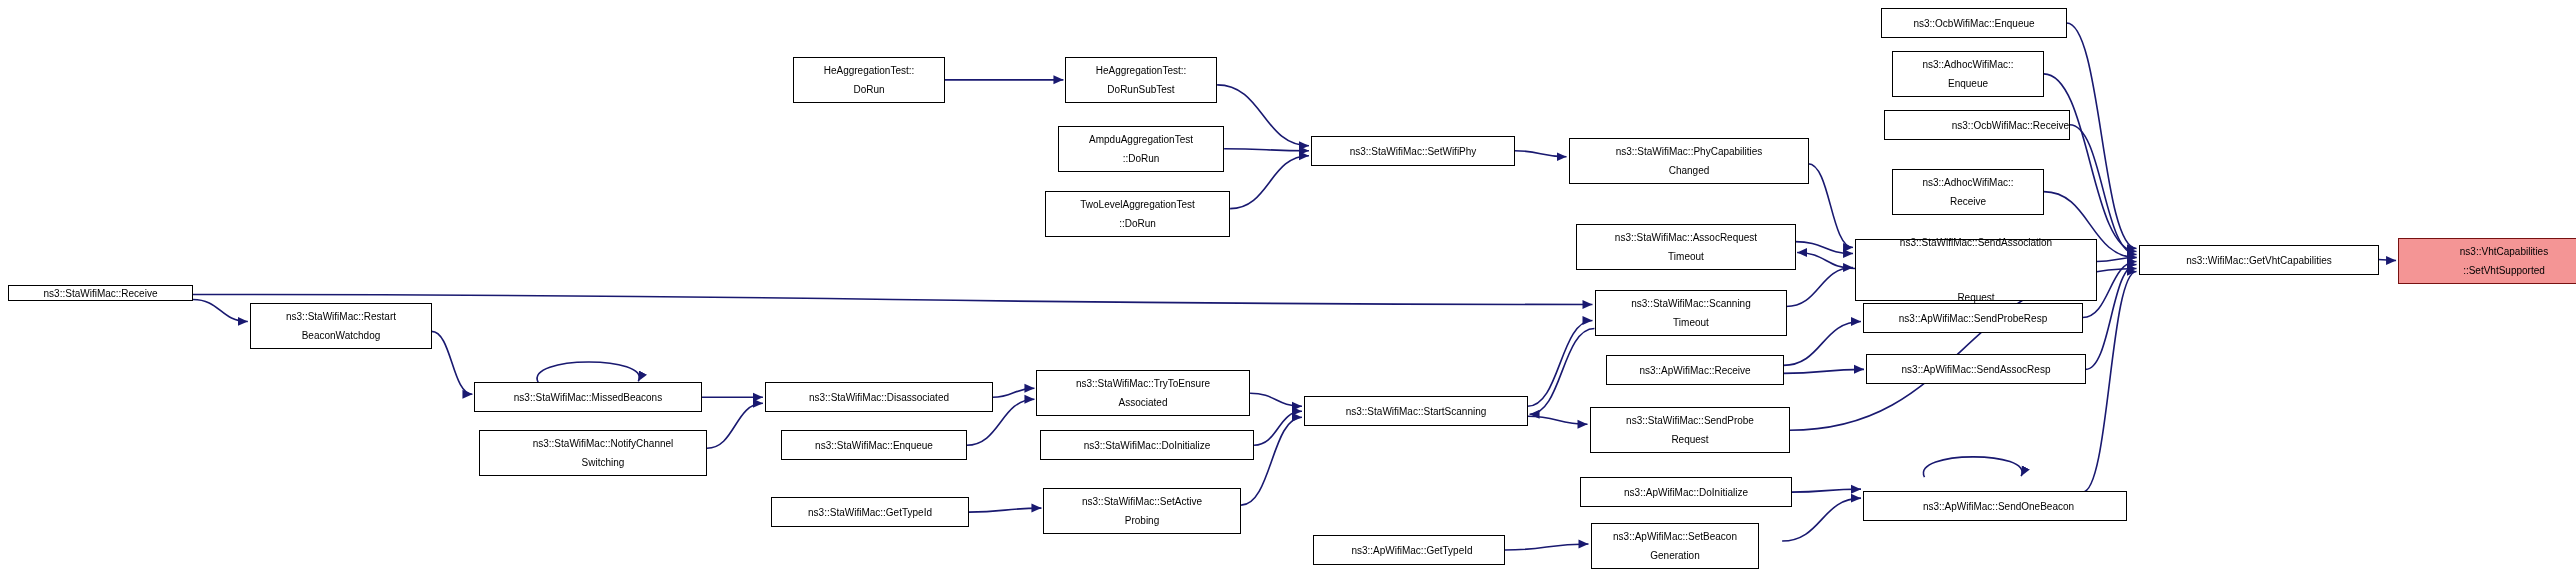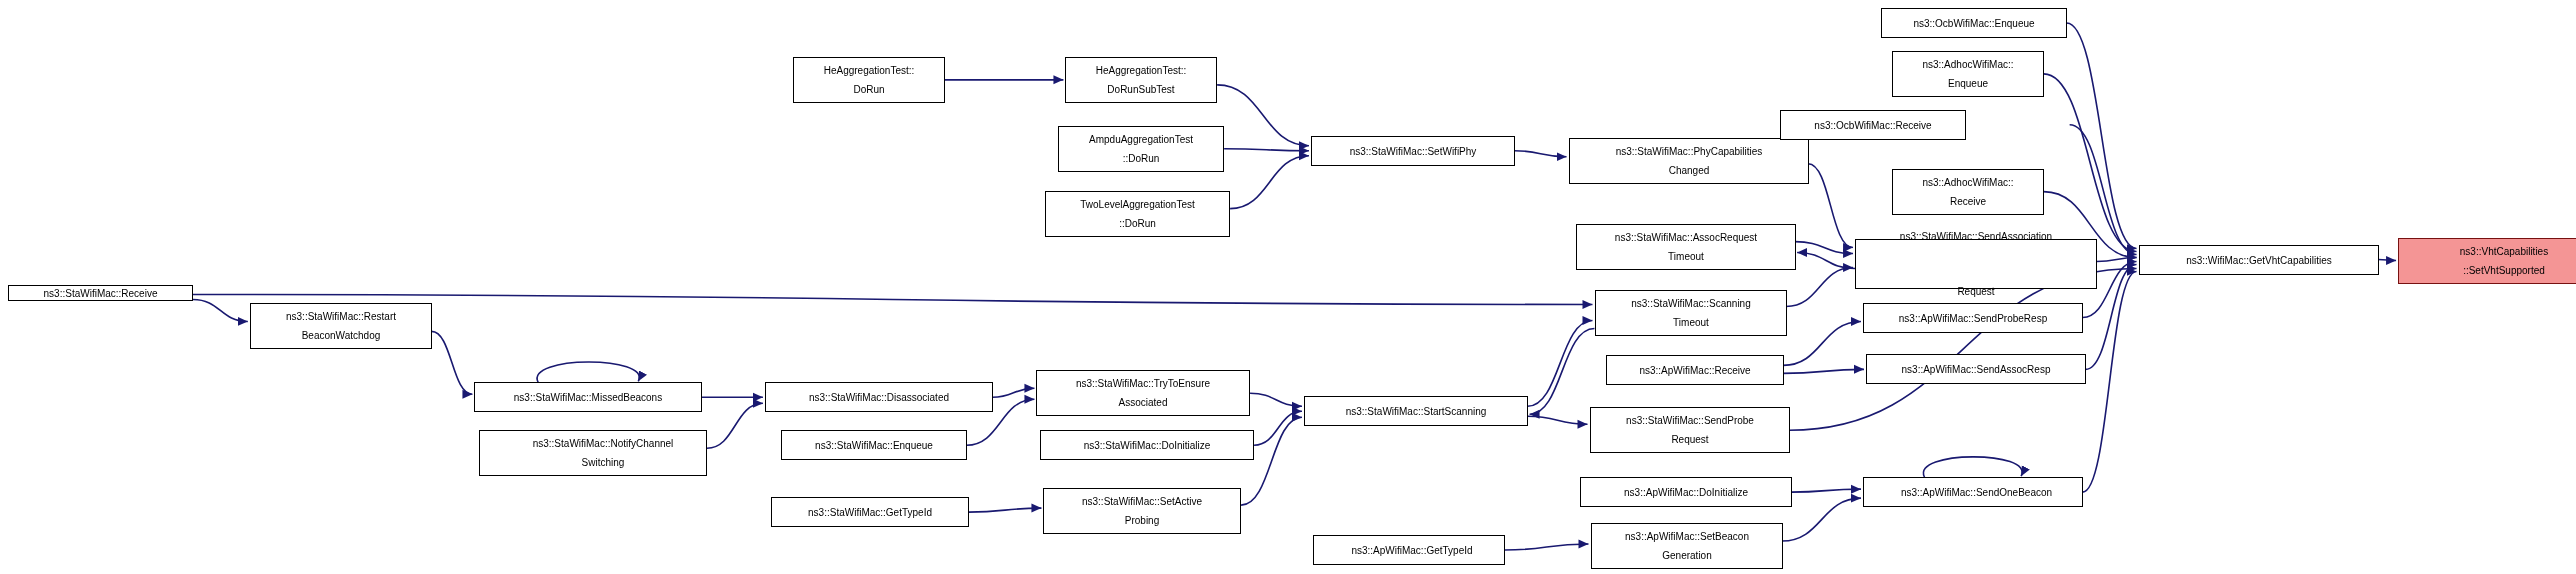--- a/index.html
+++ b/index.html
@@ -182,45 +182,45 @@
     <div class="node" style="left: 1590px; top: 407px; width: 200px; height: 46px;">
       <span class="node-line">ns3::StaWifiMac::SendProbe</span>
       <span class="node-line">Request</span>
     </div>
     <div class="node" style="left: 1580px; top: 477px; width: 212px; height: 30px;">
       <span class="node-line">ns3::ApWifiMac::DoInitialize</span>
     </div>
     <div class="node" style="left: 1313px; top: 535px; width: 192px; height: 30px; padding-left: 6px;">
       <span class="node-line">ns3::ApWifiMac::GetTypeId</span>
     </div>
-    <div class="node" style="left: 1591px; top: 523px; width: 192px; height: 46px; align-items: center;">
+    <div class="node" style="left: 1591px; top: 523px; width: 168px; height: 46px; align-items: center;">
       <span class="node-line">ns3::ApWifiMac::SetBeacon</span>
       <span class="node-line">Generation</span>
     </div>
-    <div class="node" style="left: 1855px; top: 239px; width: 242px; height: 50px; gap: 36px;">
+    <div class="node" style="left: 1855px; top: 239px; width: 242px; height: 62px; gap: 36px;">
       <span class="node-line">ns3::StaWifiMac::SendAssociation</span>
       <span class="node-line">Request</span>
     </div>
     <div class="node" style="left: 1863px; top: 303px; width: 220px; height: 30px;">
       <span class="node-line">ns3::ApWifiMac::SendProbeResp</span>
     </div>
     <div class="node" style="left: 1866px; top: 354px; width: 220px; height: 30px;">
       <span class="node-line">ns3::ApWifiMac::SendAssocResp</span>
     </div>
-    <div class="node" style="left: 1863px; top: 477px; width: 220px; height: 30px; padding-left: 7px;">
+    <div class="node" style="left: 1863px; top: 491px; width: 264px; height: 30px; padding-left: 7px;">
       <span class="node-line">ns3::ApWifiMac::SendOneBeacon</span>
     </div>
     <div class="node" style="left: 1881px; top: 8px; width: 186px; height: 30px;">
       <span class="node-line">ns3::OcbWifiMac::Enqueue</span>
     </div>
     <div class="node" style="left: 1892px; top: 51px; width: 152px; height: 46px;">
       <span class="node-line">ns3::AdhocWifiMac::</span>
       <span class="node-line">Enqueue</span>
     </div>
-    <div class="node" style="left: 1780px; top: 110px; width: 186px; height: 30px;">
+    <div class="node" style="left: 1884px; top: 110px; width: 186px; height: 30px; align-items: flex-end;">
       <span class="node-line">ns3::OcbWifiMac::Receive</span>
     </div>
     <div class="node" style="left: 1892px; top: 169px; width: 152px; height: 46px;">
       <span class="node-line">ns3::AdhocWifiMac::</span>
       <span class="node-line">Receive</span>
     </div>
     <div class="node" style="left: 2139px; top: 245px; width: 240px; height: 30px;">
       <span class="node-line">ns3::WifiMac::GetVhtCapabilities</span>
     </div>
     <div class="node highlight" style="left: 2398px; top: 238px; width: 200px; height: 46px; padding-left: 12px;">

